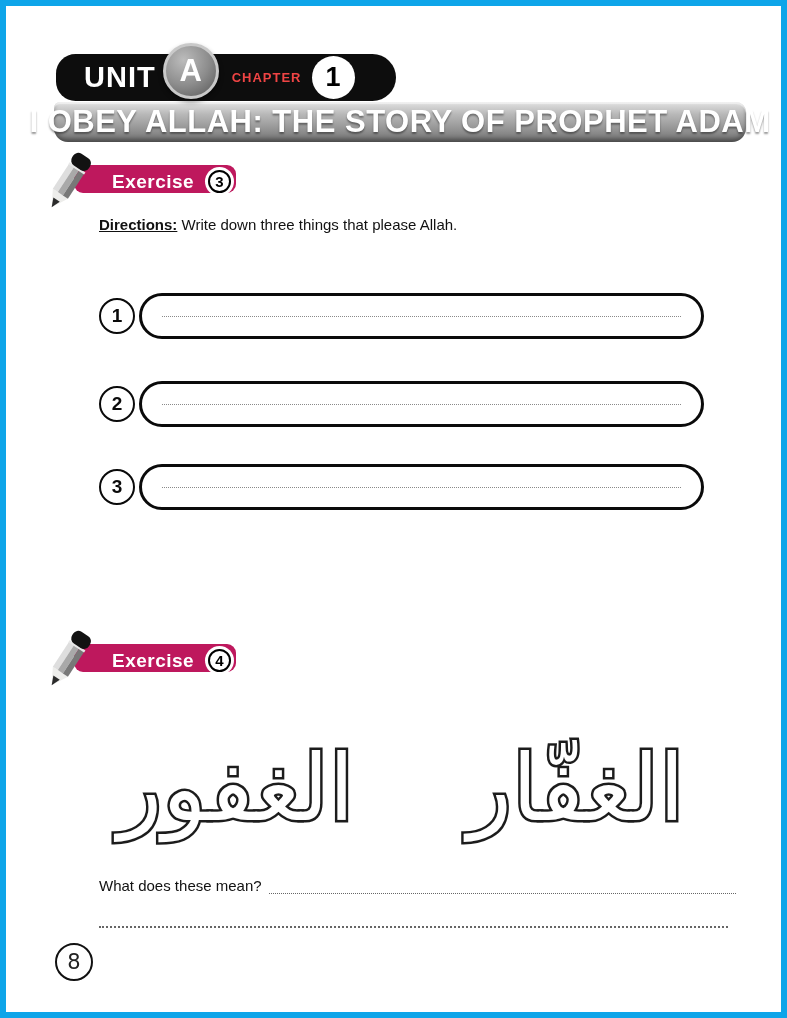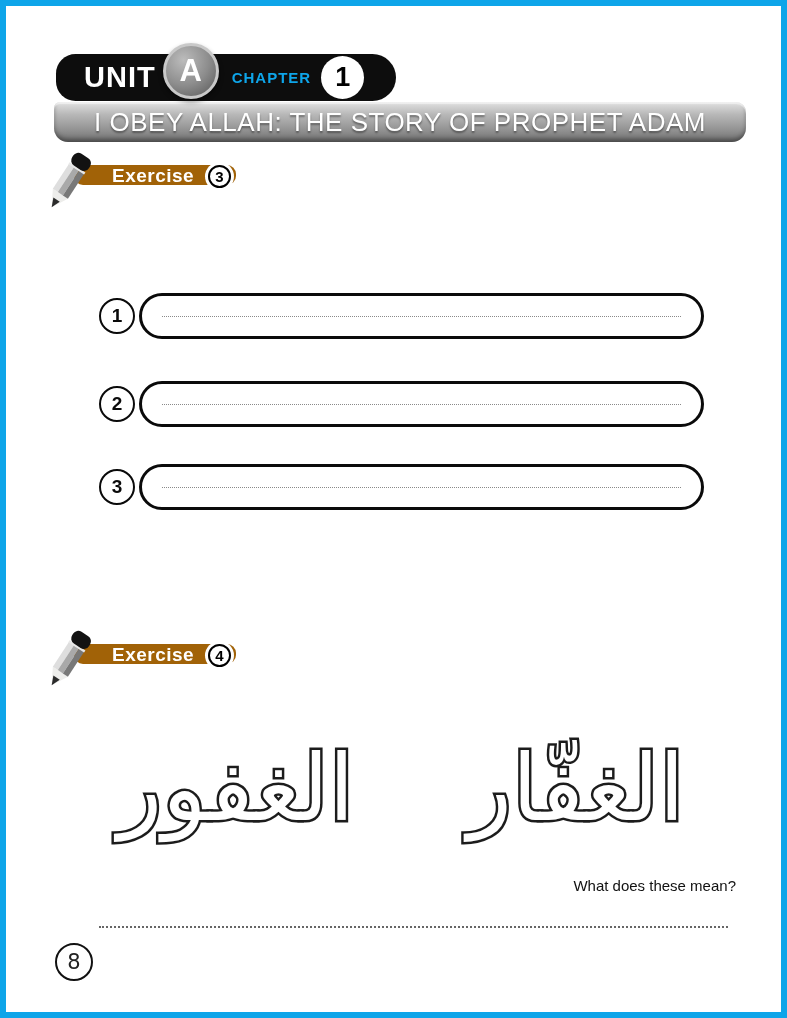--- a/index.html
+++ b/index.html
@@ -17,44 +17,44 @@
   }
   .unit-label { color:#fff; font-weight:bold; font-size:29px; letter-spacing:1px; margin-left:28px; }
   .unit-badge {
     width:56px; height:56px; box-sizing:border-box; border-radius:50%;
     background:radial-gradient(circle at 35% 28%, #bcbcbc, #8d8d8d 52%, #565656 100%);
     border:3px solid #c9c9c9; color:#fff; font-size:31px; font-weight:bold;
     display:flex; align-items:center; justify-content:center;
     margin-left:7px; position:relative; top:-7px;
     box-shadow:0 3px 5px rgba(0,0,0,.45);
   }
-  .chapter-label { color:#0ea5e9; font-weight:bold; font-size:15px; letter-spacing:1px; margin-left:13px; }
+  .chapter-label { color:#ef4444; font-weight:bold; font-size:13px; letter-spacing:1px; margin-left:13px; }
   .chapter-badge {
     width:43px; height:43px; box-sizing:border-box; border-radius:50%;
     background:#fff; color:#000; font-size:27px; font-weight:bold;
     display:flex; align-items:center; justify-content:center; margin-left:10px;
   }
 
   
   .title-banner {
     position:absolute; left:48px; top:96px; width:692px; height:40px;
     border-radius:6px 10px 14px 14px;
     background:linear-gradient(180deg,#e2e2e2 0%,#b9b9b9 30%,#929292 70%,#6f6f6f 100%);
     box-shadow:inset 0 2px 1px rgba(255,255,255,.55), inset 0 -3px 4px rgba(0,0,0,.35);
     display:flex; align-items:center; justify-content:center; z-index:1;
   }
   .title-banner .title-text {
-    color:#fff; font-weight:normal; font-size:26px; letter-spacing:.5px;
+    color:#fff; font-weight:bold; font-size:31px; letter-spacing:.5px;
     white-space:nowrap; text-shadow:0 2px 2px rgba(0,0,0,.4);
   }
 
   
   .ex-banner {
-    position:absolute; left:68px; width:162px; height:20px;
-    background:#a16207; border-radius:9px; display:flex; align-items:flex-start; z-index:2;
+    position:absolute; left:68px; width:162px; height:28px;
+    background:#be185d; border-radius:9px; display:flex; align-items:flex-end; z-index:2;
   }
   .ex-label { color:#fff; font-weight:bold; font-size:19px; letter-spacing:.5px; margin-left:38px; }
   .ex-badge {
     margin-left:auto; margin-right:5px; width:23px; height:23px; box-sizing:border-box;
     background:#fff; border:2.5px solid #000; box-shadow:0 0 0 3px #fff; border-radius:50%;
     display:flex; align-items:center; justify-content:center;
     font-size:15px; font-weight:bold; color:#000;
   }
   .pencil { position:absolute; left:36px; width:52px; height:64px; z-index:3; }
 
@@ -82,21 +82,21 @@
   }
   .arabic-name { overflow:visible; }
   .arabic-name text {
     font-family:"DejaVu Sans", sans-serif; font-size:92px;
     fill:#ffffff; stroke:#1c1c1c; stroke-width:5px; paint-order:stroke fill;
   }
 
   
   .question-line {
     position:absolute; left:93px; top:871px; width:637px;
-    display:flex; align-items:flex-end; font-size:15px; color:#111;flex-direction:column;
+    display:flex; align-items:flex-end; font-size:15px; color:#111;
   }
   .question-line .q-text { white-space:nowrap; }
   .leader { flex:1; margin-left:7px; border-bottom:1.8px dotted #666; height:13px; }
   .dots-line { position:absolute; left:93px; top:910px; width:629px; height:10px; border-bottom:2px dotted #666; }
 
   
   .page-num {
     position:absolute; left:49px; top:937px; width:38px; height:38px; box-sizing:border-box;
     border:2.5px solid #111; border-radius:50%; background:#fff;
     display:flex; align-items:center; justify-content:center;
@@ -127,20 +127,24 @@
       <rect x="12" y="29" width="31" height="6" fill="#a9a9a9"></rect>
       <rect x="12" y="35" width="31" height="6" fill="#787878"></rect>
       <rect x="41" y="22.6" width="2.5" height="18.8" fill="#e8e8e8"></rect>
       <rect x="43" y="22" width="14" height="20" rx="6" fill="#121212"></rect>
     </g>
   </svg>
   <div class="ex-banner" style="top:159px">
     <span class="ex-label">Exercise</span>
     <span class="ex-badge">3</span>
   </div>
+  <p class="directions" style="top:195px">
+    <span class="dir-label">Directions:</span>
+    <span>Write down three things that please Allah.</span>
+  </p>
 
   <span class="ans-num" style="top:292px">1</span>
   <div class="ans-pill" style="top:287px">
     <div class="pill-dots"></div>
   </div>
 
   <span class="ans-num" style="top:380px">2</span>
   <div class="ans-pill" style="top:375px">
     <div class="pill-dots"></div>
   </div>

